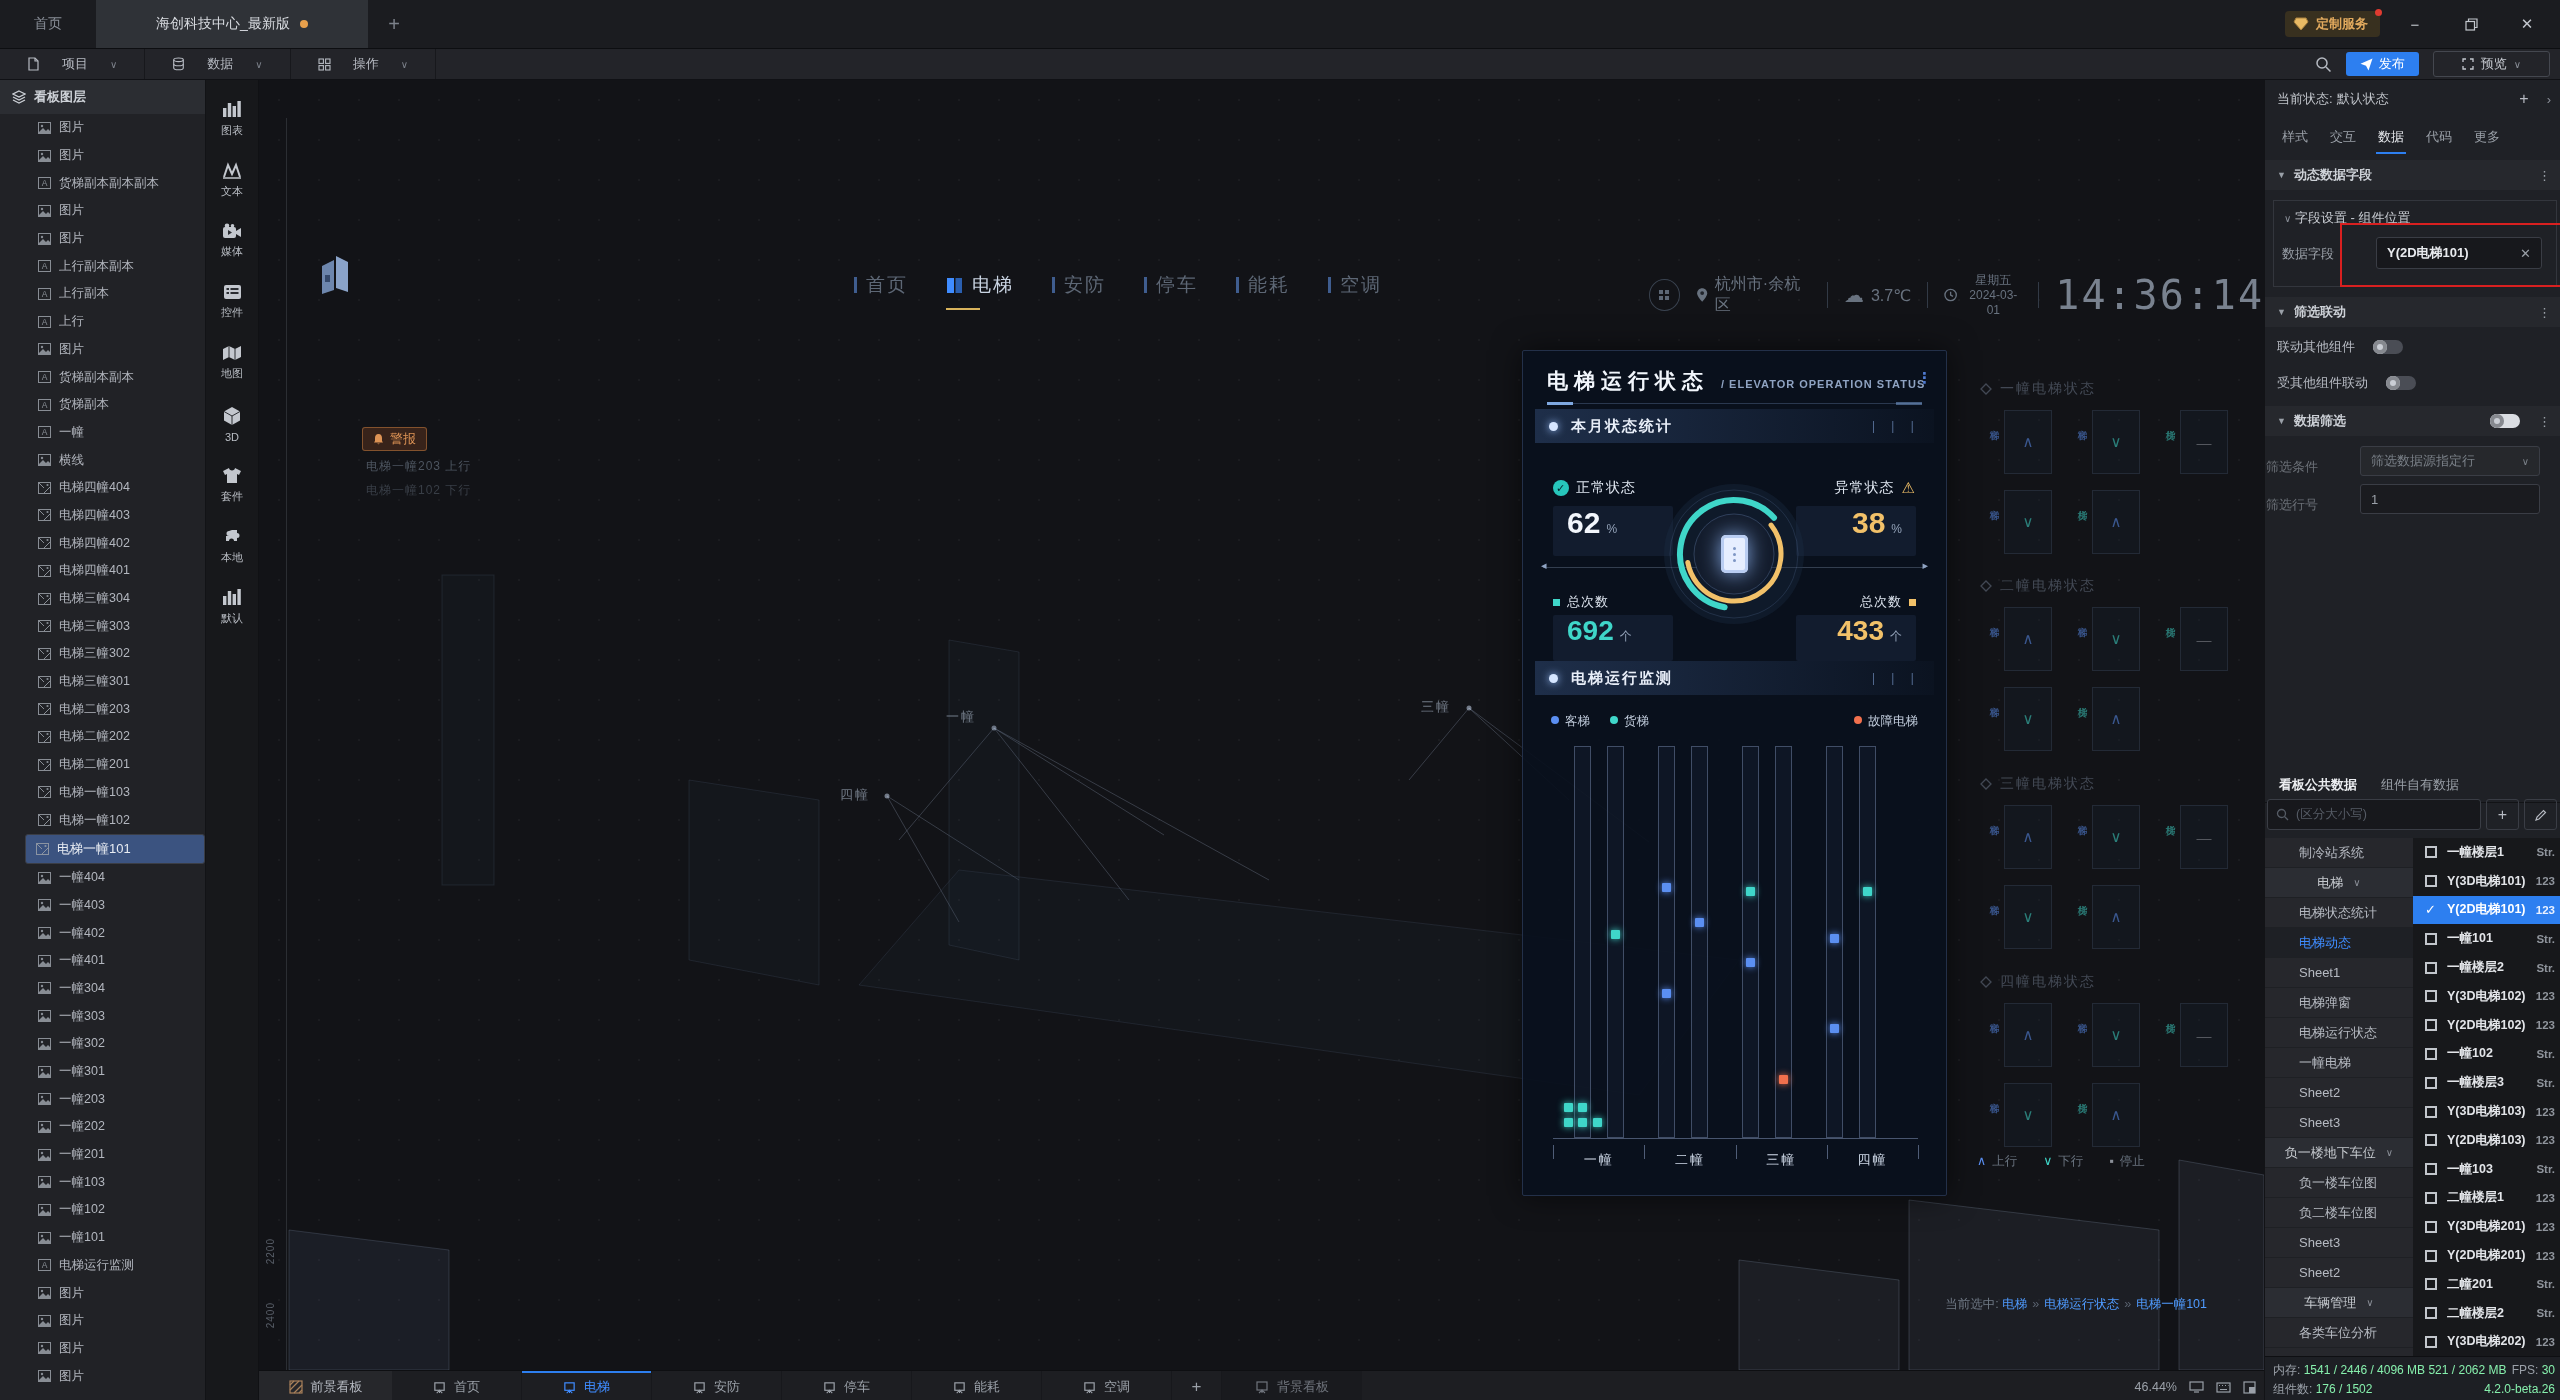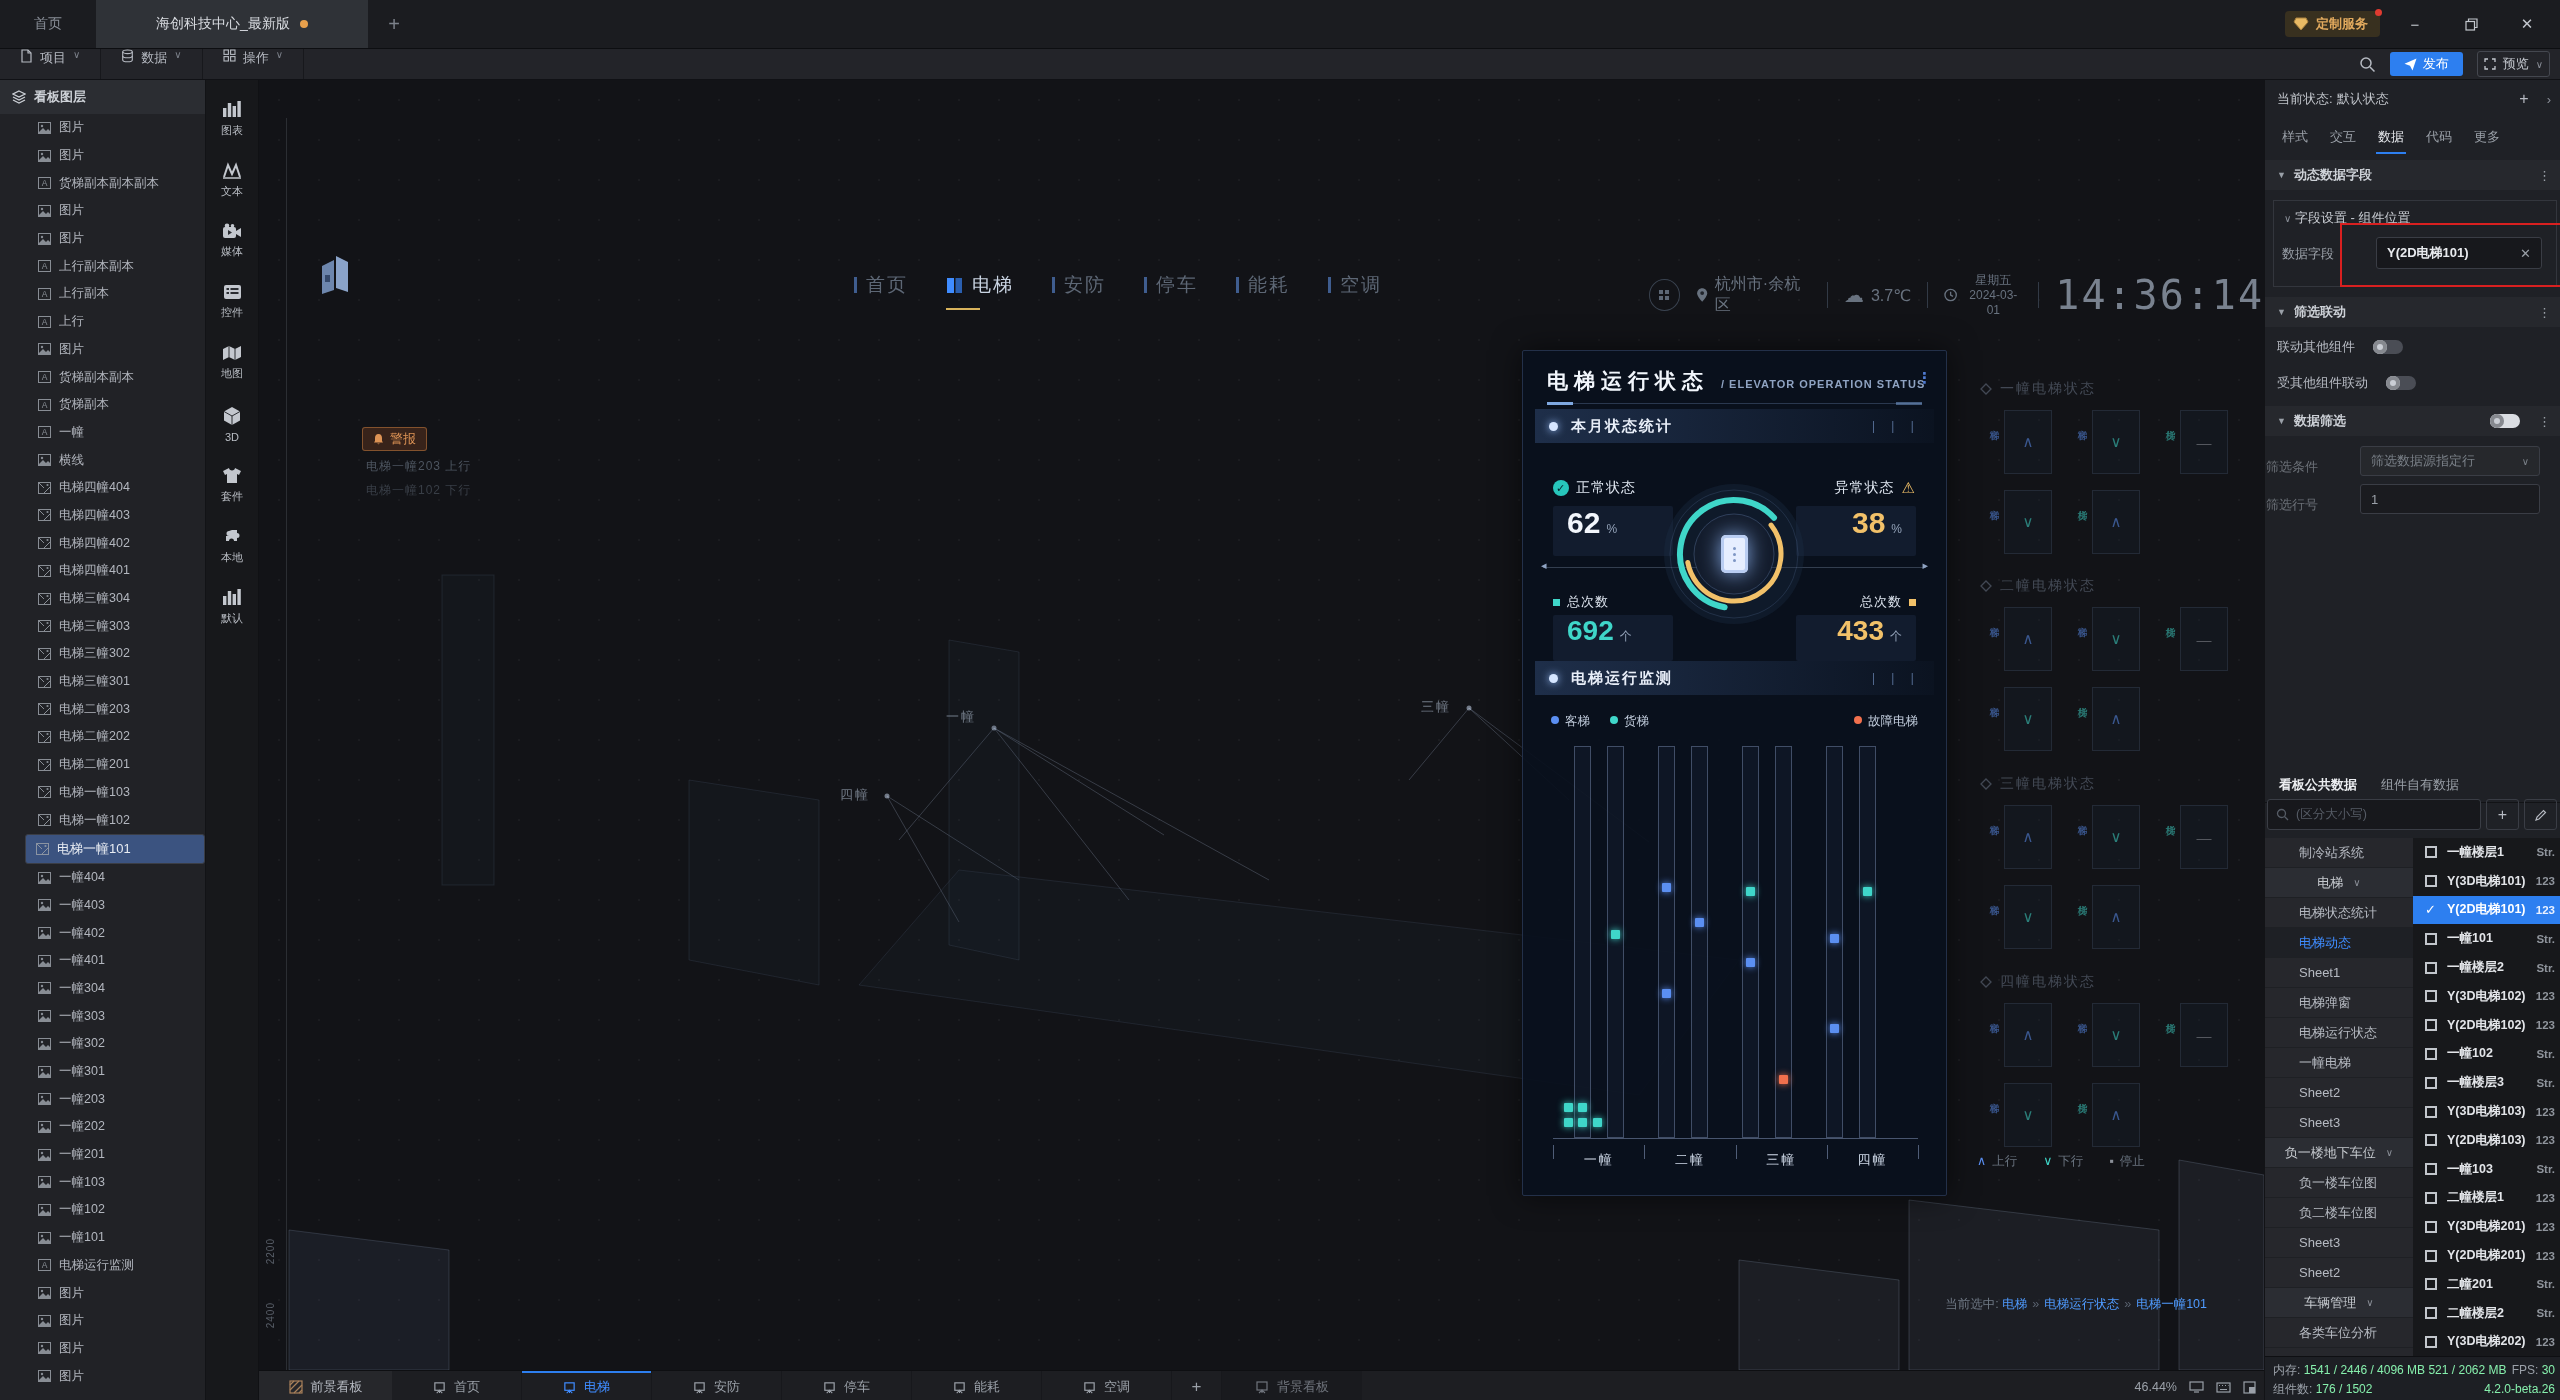--- a/index.html
+++ b/index.html
@@ -11,25 +11,25 @@
   .tb-tab{width:96px;display:flex;align-items:center;justify-content:center;font-size:14px;color:#8a8f98;cursor:default}
   .tb-tab.active{width:272px;background:#2f3237;color:#d9dce1;gap:10px}
   .mod-dot{width:8px;height:8px;border-radius:50%;background:#e8a04c}
   .tb-new{width:52px;display:flex;align-items:center;justify-content:center;color:#7c818a;font-size:20px}
   .tb-right{margin-left:auto;display:flex;align-items:center;gap:14px;padding-right:12px}
   .cs-pill{position:relative;display:flex;align-items:center;gap:7px;background:#38301f;border-radius:4px;padding:4px 12px 4px 8px;color:#e2aa5e;font-size:13px;font-weight:bold}
   .cs-dot{position:absolute;top:-2px;right:-2px;width:7px;height:7px;border-radius:50%;background:#e03b30}
   .winbtn{width:42px;height:48px;display:flex;align-items:center;justify-content:center;color:#c3c7ce;font-size:15px}
   
   .toolbar{height:30px;background:#232429;display:flex;align-items:center;border-bottom:1px solid #101115;flex:none}
-  .menu{display:flex;gap:7px;padding:0 20px;font-size:13px;color:#b6bac2;height:100%;border-right:1px solid #17181c}
+  .menu{display:flex;align-items:center;gap:22px;padding:0 27px;font-size:13px;color:#b6bac2;height:100%;border-right:1px solid #17181c}
   .menu .chev{color:#7c818a;font-size:10px}
   .tbar-right{margin-left:auto;display:flex;align-items:center;gap:14px;padding-right:10px}
   .btn-publish{display:flex;align-items:center;gap:6px;background:#2d7ff0;color:#fff;font-size:13px;border-radius:3px;padding:3px 14px}
-  .btn-preview{display:flex;align-items:center;gap:7px;border:1px solid #44474f;color:#c3c7ce;font-size:13px;border-radius:3px;padding:3px 6px}
+  .btn-preview{display:flex;align-items:center;gap:7px;border:1px solid #44474f;color:#c3c7ce;font-size:13px;border-radius:3px;padding:3px 28px}
   
   .main{display:flex;height:1322px;flex:none}
   
   .layers{width:205px;background:#212226;border-right:1px solid #121316;display:flex;flex-direction:column;flex:none}
   .layers-head{height:34px;background:#2b2d32;display:flex;align-items:center;gap:8px;padding:0 12px;font-size:13px;font-weight:bold;color:#cdd1d7;flex:none}
   .layers-list{flex:1;overflow:hidden}
   .lrow{height:27.7px;display:flex;align-items:center;gap:8px;padding-left:38px;font-size:12.5px;color:#b2b6be;white-space:nowrap}
   .lrow.sel{background:#3b5380;color:#e8ecf2}
   .lrow .licon{flex:none;opacity:.85}
   

